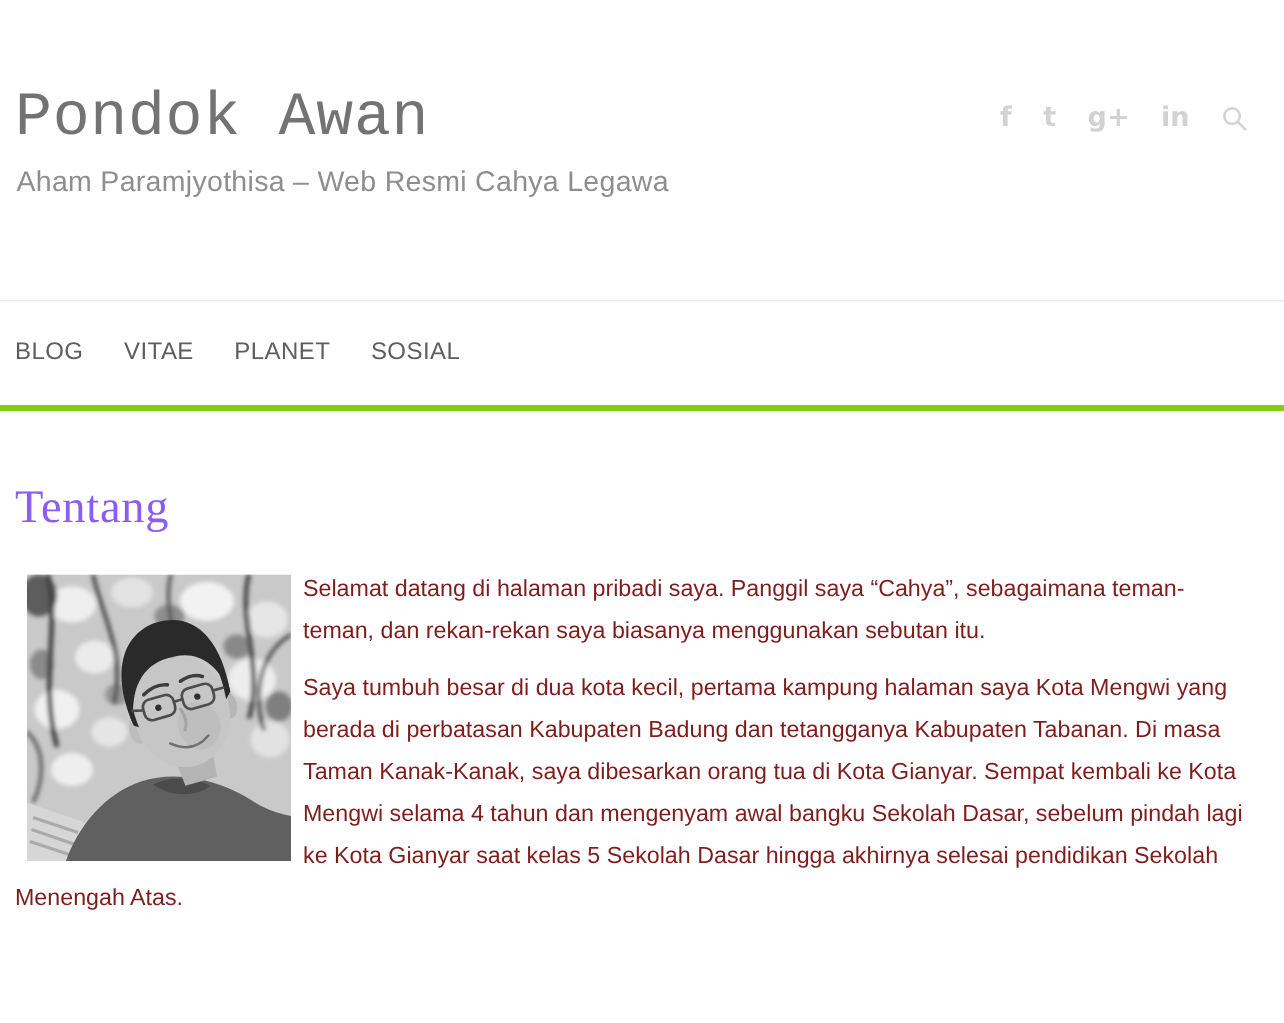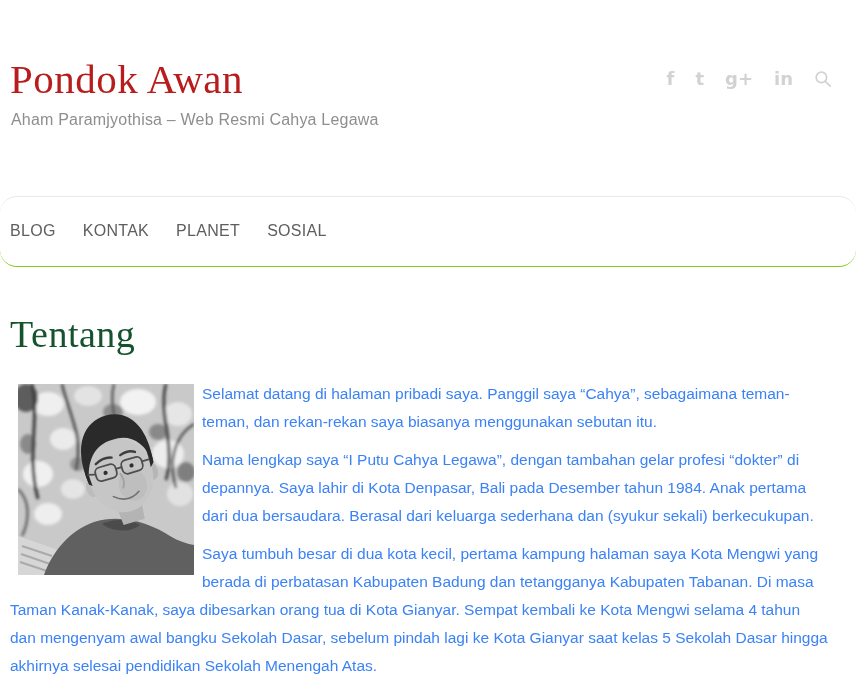--- a/index.html
+++ b/index.html
@@ -10,31 +10,31 @@
     height: 682px;
     background: #ffffff;
     overflow: hidden;
     font-family: "Liberation Sans", "DejaVu Sans", sans-serif;
   }
 
   
   .site-header { position: relative; padding: 58px 10px 0 10px; }
   .site-title {
     margin: 0;
-    font-family: Liberation Serif, serif;
+    font-family: Liberation Mono, monospace;
     font-weight: 400;
     font-size: 41px;
     line-height: 1.05;
-    color: #b91c1c;
+    color: #737373;
     letter-spacing: 0.5px;
   }
   .site-title a { color: inherit; text-decoration: none; }
   .site-tagline {
     margin: 10px 0 0 1px;
-    font-size: 16px;
+    font-size: 19px;
     color: #8e8e8e;
     letter-spacing: 0.2px;
   }
   .social {
     position: absolute;
     top: 70px;
     right: 24px;
     display: flex;
     align-items: center;
     gap: 21px;
@@ -48,22 +48,21 @@
     line-height: 1;
     display: inline-flex;
     align-items: center;
   }
   .social a svg { display: block; }
 
   
   .main-nav {
     margin-top: 67px;
     border-top: 1px solid #e9e9e9;
-    border-bottom: 1px solid #84cc16;
-    border-radius: 17px;
+    border-bottom: 4px solid #84cc16;
   }
   .main-nav ul {
     list-style: none;
     margin: 0;
     padding: 25px 10px 26px 10px;
     display: flex;
     gap: 27px;
   }
   .main-nav a {
     font-size: 16px;
@@ -71,31 +70,31 @@
     text-decoration: none;
     letter-spacing: 0.3px;
   }
 
   
   .content { padding: 0 10px; }
   .page-title {
     margin: 46px 0 0 0;
     font-family: "Liberation Serif", "DejaVu Serif", serif;
     font-weight: 400;
-    font-size: 38px;
+    font-size: 31px;
     line-height: 1.15;
-    color: #14532d;
+    color: #8b5cf6;
     letter-spacing: 0.5px;
   }
   .entry {
     margin-top: 23px;
     padding-right: 16px;
     font-size: 15.5px;
     line-height: 28px;
-    color: #3b82f6;
+    color: #7f1d1d;
   }
   .entry p { margin: 0 0 10px 0; }
   .profile-photo {
     float: left;
     width: 176px;
     height: 191px;
     margin: 4px 8px 6px 8px;
   }
   .profile-photo svg { display: block; }
 </style>
@@ -118,21 +117,21 @@
           <circle cx="7.4" cy="7.4" r="5.2" fill="none" stroke="#d2d2d2" stroke-width="1.7"></circle>
           <line x1="11.4" y1="11.4" x2="16.2" y2="16.2" stroke="#d2d2d2" stroke-width="1.7" stroke-linecap="round"></line>
         </svg>
       </a>
     </div>
   </header>
 
   <nav class="main-nav">
     <ul>
       <li><a href="#">BLOG</a></li>
-      <li><a href="#">KONTAK</a></li>
+      <li><a href="#">VITAE</a></li>
       <li><a href="#">PLANET</a></li>
       <li><a href="#">SOSIAL</a></li>
     </ul>
   </nav>
 
   <main class="content">
     <h2 class="page-title">Tentang</h2>
 
     <div class="entry">
       <span class="profile-photo">
@@ -194,18 +193,17 @@
               <circle cx="89" cy="85" r="2.1" fill="#2f2f2f"></circle>
               <circle cx="116" cy="85" r="2.1" fill="#2f2f2f"></circle>
               <path d="M103,90 q3,9 -1,14" stroke="#a3a3a3" stroke-width="2" fill="none" stroke-linecap="round"></path>
               <path d="M90,110 q13,11 26,2 q-9,9 -26,-2 Z" fill="#efefef"></path>
               <path d="M90,110 q13,11 26,2" stroke="#6f6f6f" stroke-width="1.6" fill="none" stroke-linecap="round"></path>
             </g>
           </g>
         </svg>
       </span>
       <p>Selamat datang di halaman pribadi saya. Panggil saya “Cahya”, sebagaimana teman-teman, dan rekan-rekan saya biasanya menggunakan sebutan itu.</p>
-      <p>Nama lengkap saya “I Putu Cahya Legawa”, dengan tambahan gelar profesi “dokter” di depannya. Saya lahir di Kota Denpasar, Bali pada Desember tahun 1984. Anak pertama dari dua bersaudara. Berasal dari keluarga sederhana dan (syukur sekali) berkecukupan.</p>
       <p>Saya tumbuh besar di dua kota kecil, pertama kampung halaman saya Kota Mengwi yang berada di perbatasan Kabupaten Badung dan tetangganya Kabupaten Tabanan. Di masa Taman Kanak-Kanak, saya dibesarkan orang tua di Kota Gianyar. Sempat kembali ke Kota Mengwi selama 4 tahun dan mengenyam awal bangku Sekolah Dasar, sebelum pindah lagi ke Kota Gianyar saat kelas 5 Sekolah Dasar hingga akhirnya selesai pendidikan Sekolah Menengah Atas.</p>
     </div>
   </main>
 
 </div>
 
 </body></html>

